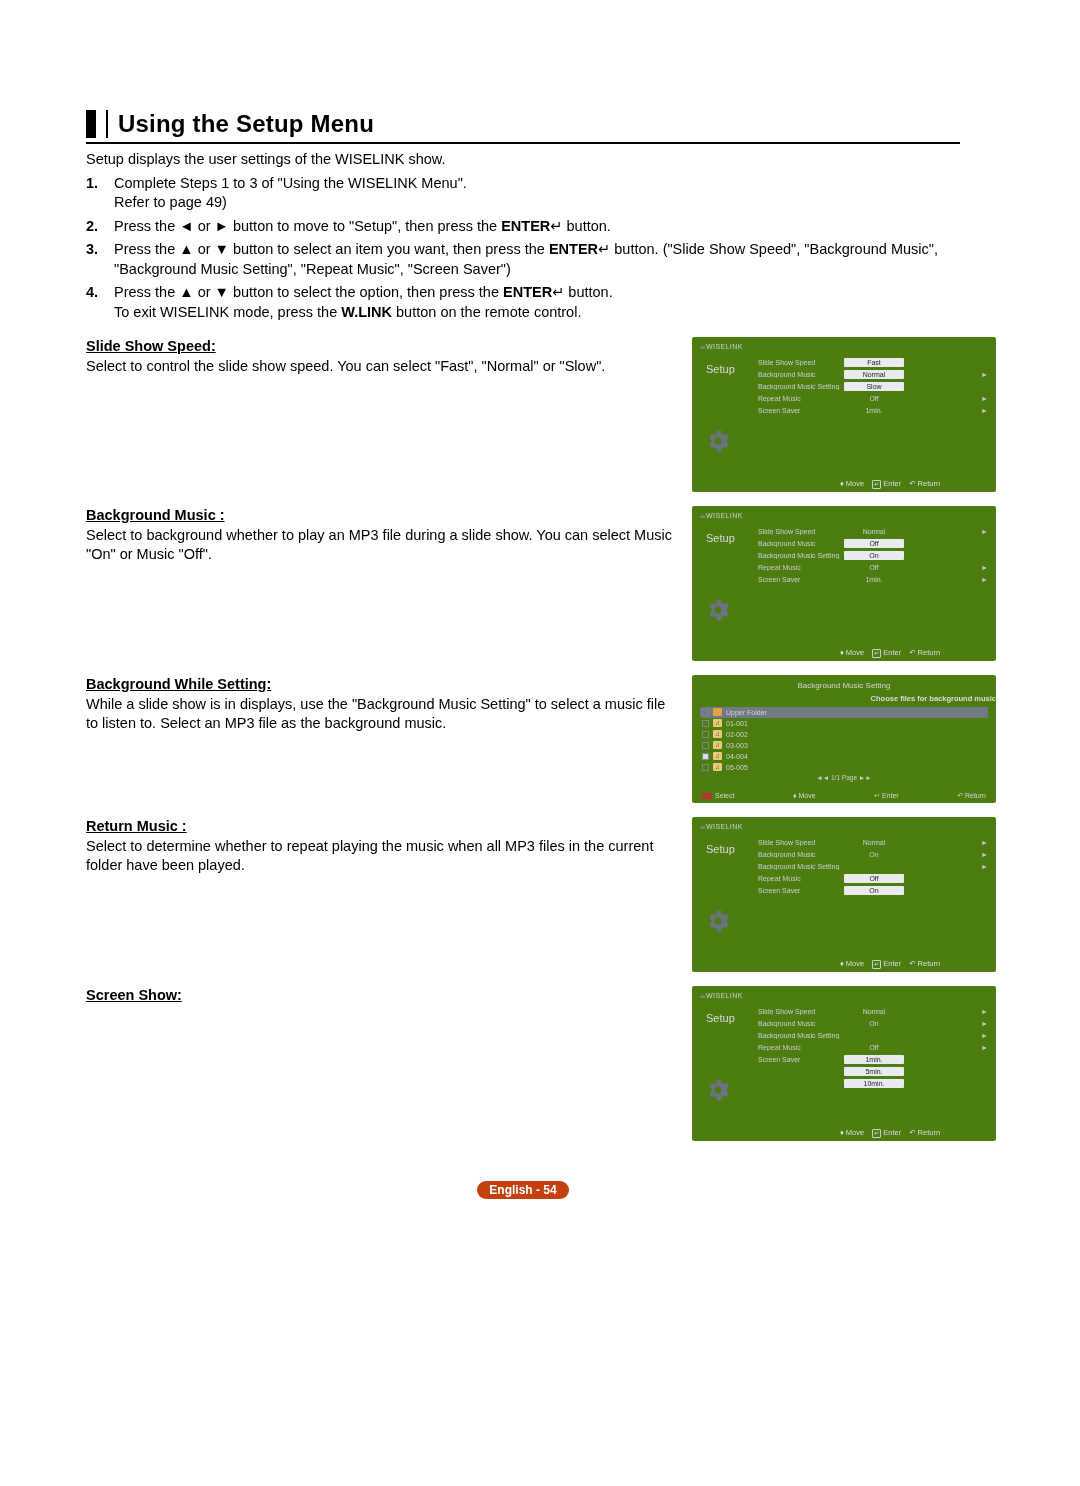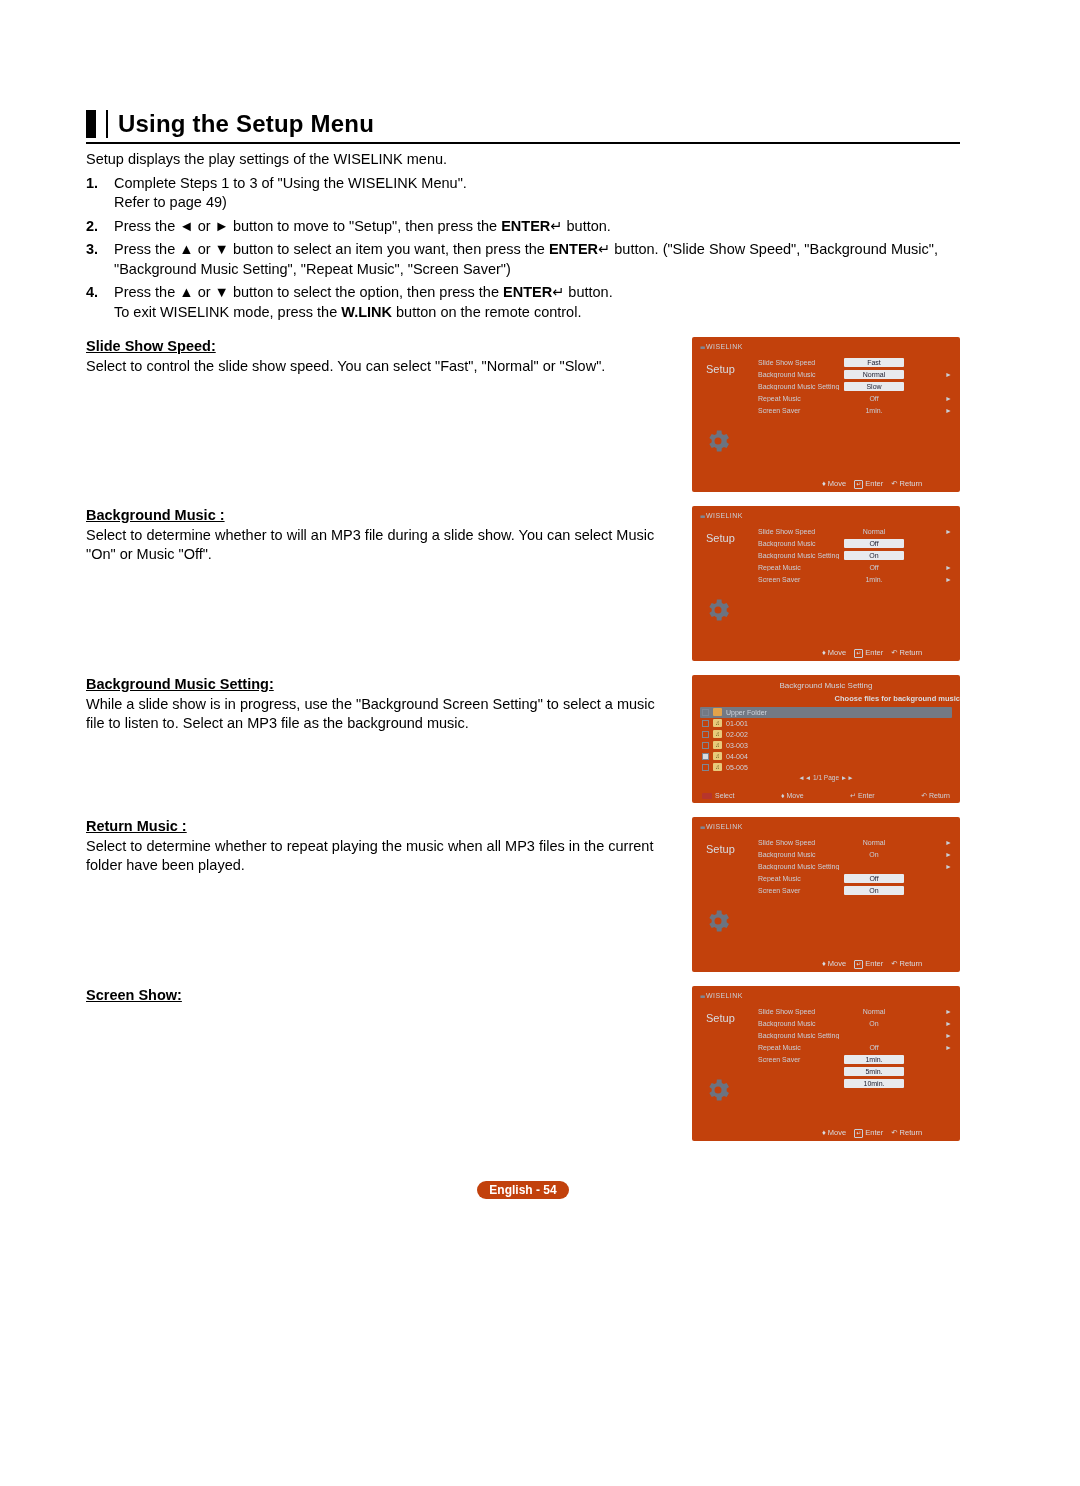--- a/index.html
+++ b/index.html
@@ -71,23 +71,23 @@
     text-decoration: underline;
     margin-bottom: 2px;
   }
   .right {
     width: 268px;
     flex-shrink: 0;
   }
 
   
   .tv {
-    width: 268px;
+    width: 304px;
     height: 155px;
-    background: #c2410c;
+    background: #4d7c0f;
     color: #cfd4dc;
     font-size: 7px;
     position: relative;
     border-radius: 2px;
     overflow: hidden;
     margin-bottom: 0;
   }
   .tv .brand {
     position: absolute;
     top: 6px; left: 8px;
@@ -252,21 +252,21 @@
 </head>
 <body>
 
 <div class="page">
 
   <div class="title-block">
     <h1>Using the Setup Menu</h1>
   </div>
   <div class="hr"></div>
 
-  <div class="intro">Setup displays the play settings of the WISELINK menu.</div>
+  <div class="intro">Setup displays the user settings of the WISELINK show.</div>
 
   <div class="list">
     <div class="row">
       <div class="num">1.</div>
       <div class="txt">Complete Steps 1 to 3 of "Using the WISELINK Menu".<br>Refer to page 49)</div>
     </div>
     <div class="row">
       <div class="num">2.</div>
       <div class="txt">Press the ◄ or ► button to move to "Setup", then press the <b>ENTER</b>↵ button.</div>
     </div>
@@ -324,21 +324,21 @@
           <span><span class="enter-icon">↵</span> <span>Enter</span></span>
           <span>↶ <span>Return</span></span>
         </div>
       </div>
     </div>
   </div>
 
   <div class="two-col">
     <div class="left">
       <div class="sect-h">Background Music :</div>
-      <div>Select to determine whether to will an MP3 file during a slide show. You can select Music "On" or Music "Off".</div>
+      <div>Select to background whether to play an MP3 file during a slide show. You can select Music "On" or Music "Off".</div>
     </div>
     <div class="right">
       <div class="tv">
         <div class="brand">WISELINK</div>
         <div class="side-label">Setup</div>
         <div class="gear">
             <svg viewBox="0 0 24 24" fill="currentColor">
               <path d="M19.4 13a7.5 7.5 0 000-2l2-1.6-2-3.4-2.4.9a7.5 7.5 0 00-1.7-1L15 3h-4l-.3 2.9a7.5 7.5 0 00-1.7 1l-2.4-.9-2 3.4L6.6 11a7.5 7.5 0 000 2l-2 1.6 2 3.4 2.4-.9a7.5 7.5 0 001.7 1L11 21h4l.3-2.9a7.5 7.5 0 001.7-1l2.4.9 2-3.4zM12 15a3 3 0 113-3 3 3 0 01-3 3z"></path>
             </svg>
           </div>
@@ -371,22 +371,22 @@
           <span>♦ <span>Move</span></span>
           <span><span class="enter-icon">↵</span> <span>Enter</span></span>
           <span>↶ <span>Return</span></span>
         </div>
       </div>
     </div>
   </div>
 
   <div class="two-col">
     <div class="left">
-      <div class="sect-h">Background Music Setting:</div>
-      <div>While a slide show is in progress, use the "Background Screen Setting" to select a music file to listen to. Select an MP3 file as the background music.</div>
+      <div class="sect-h">Background While Setting:</div>
+      <div>While a slide show is in displays, use the "Background Music Setting" to select a music file to listen to. Select an MP3 file as the background music.</div>
     </div>
     <div class="right">
       <div class="tv bgm">
         <div class="bgm-title">Background Music Setting</div>
         <div class="bgm-sub">Choose files for background music</div>
         <div class="files">
           <div class="file hl">
               <span class="chk"></span>
               <span class="mi fold"></span>
               <span>Upper Folder</span>

